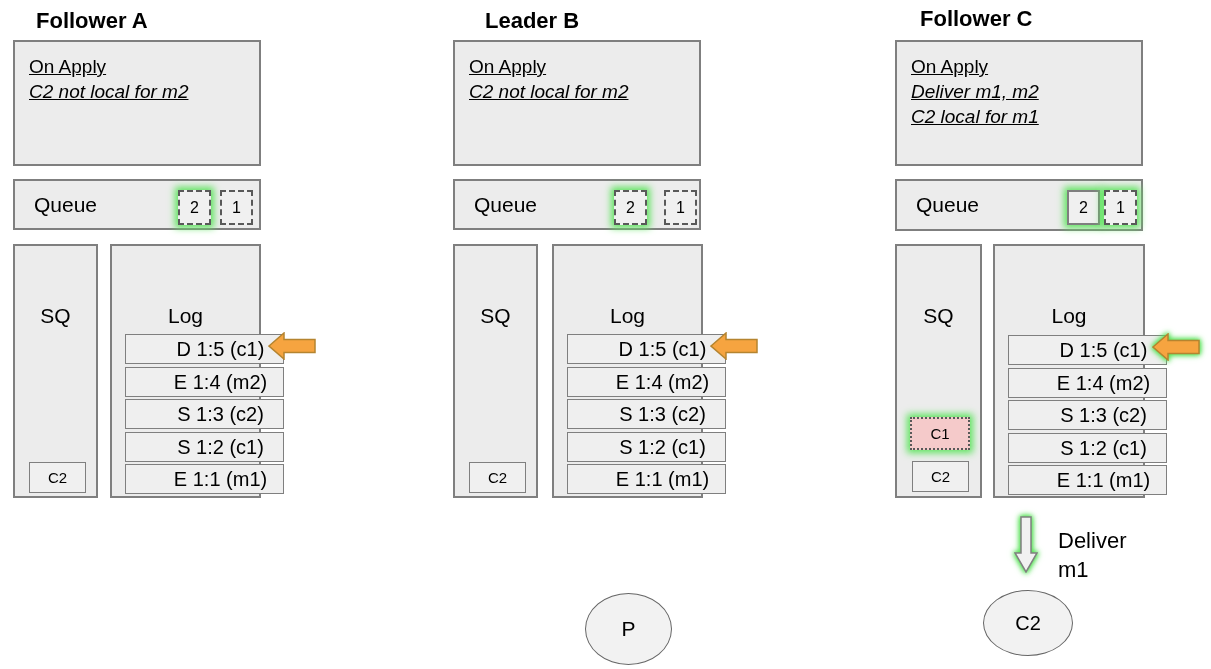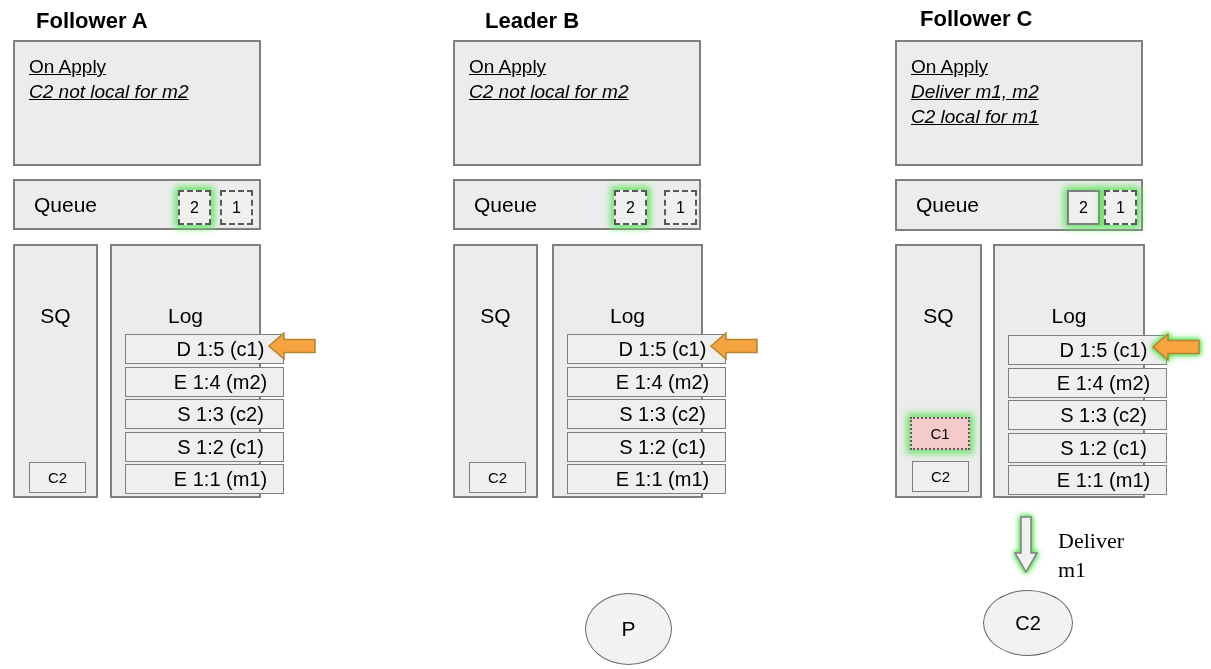--- a/index.html
+++ b/index.html
@@ -17,21 +17,21 @@
   .panel-label{position:absolute;top:14px;left:0;right:0;text-align:center;font-size:21px;margin-top:44px;}
   .mini-box{position:absolute;background:#f0f0f0;border:1.5px solid #7f7f7f;
             display:flex;align-items:center;justify-content:center;font-size:15px;}
   .mini-box.pink{background:#f5caca;border:2px dotted #595959;}
   .entry{position:absolute;left:13px;width:125px;height:28px;background:#efefef;border:1.5px solid #7f7f7f;
          display:flex;align-items:center;justify-content:center;font-size:20px;white-space:nowrap;padding-left:32px;}
   .svg-abs{position:absolute;display:block;}
   .svg-glow{filter:drop-shadow(0 0 2.5px #57e357) drop-shadow(0 0 2.5px #57e357);}
   .ellipse{position:absolute;background:#f2f2f2;border:1.5px solid #666;border-radius:50%;
            display:flex;align-items:center;justify-content:center;font-size:21px;}
-  .deliver{position:absolute;font-size:22px;line-height:29px;font-family:Liberation Serif, serif;}
+  .deliver{position:absolute;font-size:22px;line-height:29px;}
 </style>
 </head>
 <body>
 
 <div class="canvas">
 
   <div class="node-title" style="left:36px;top:8px">Follower A</div>
 
   <div class="panel on-apply" style="left:13px;top:40px;width:248px;height:126px">
     <div>On Apply</div>

